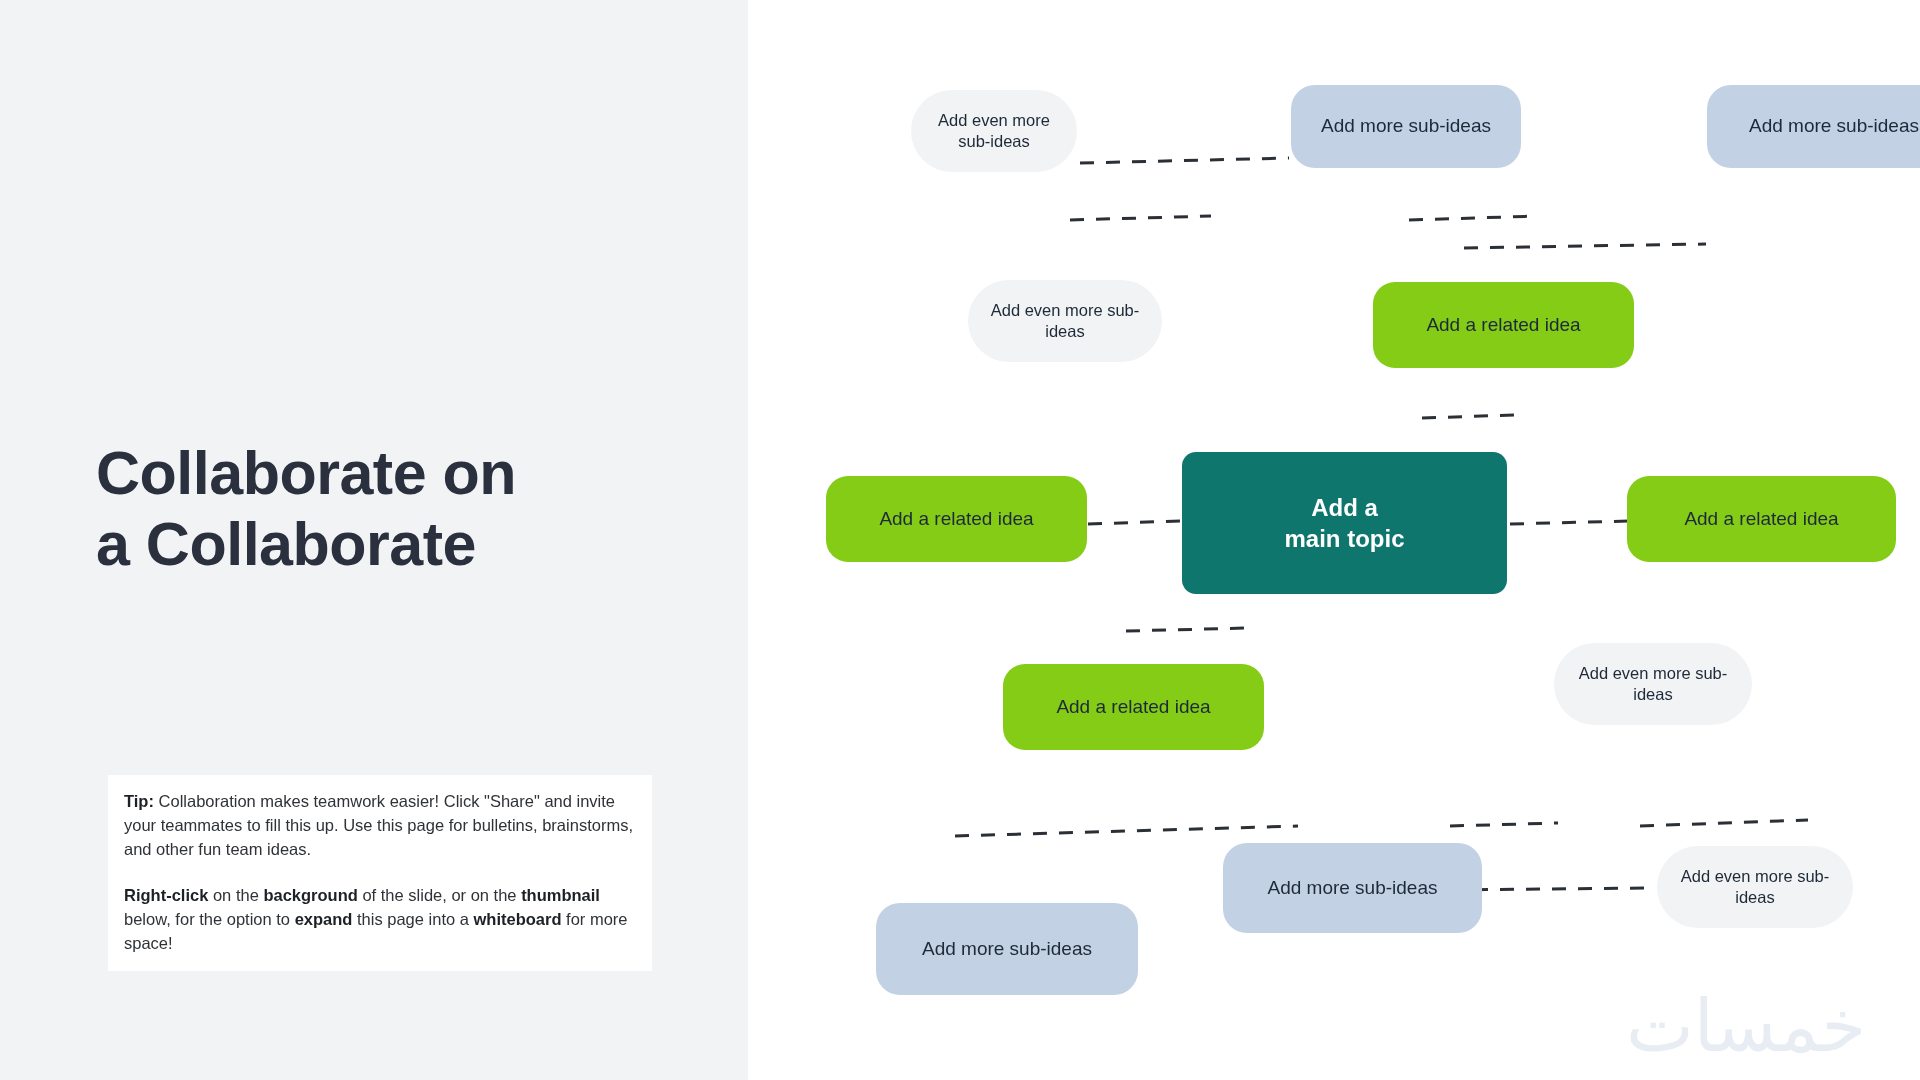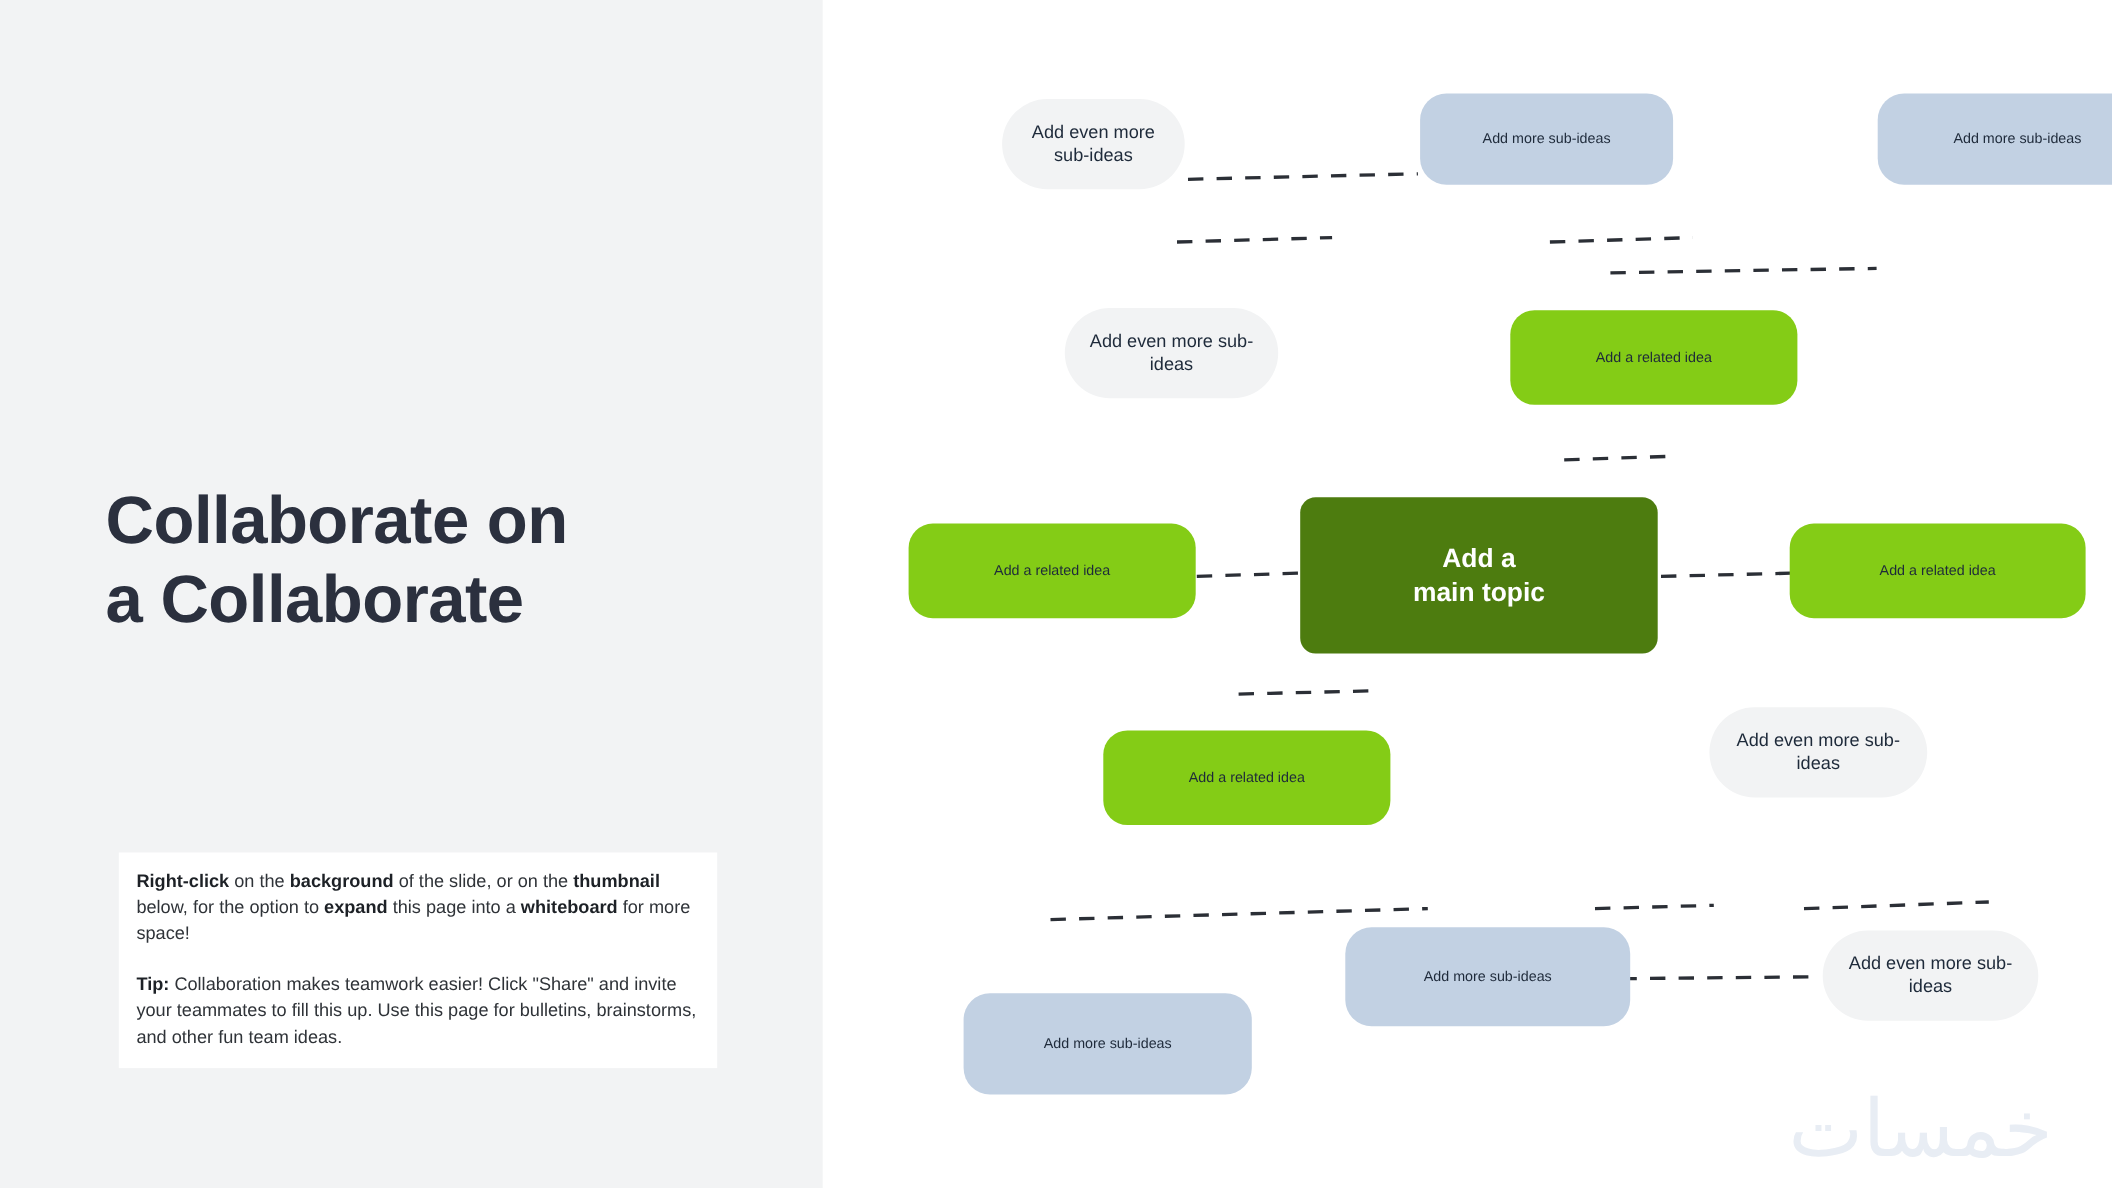--- a/index.html
+++ b/index.html
@@ -82,26 +82,26 @@
 
   .node {
     position: absolute;
     display: flex;
     align-items: center;
     justify-content: center;
     text-align: center;
     box-sizing: border-box;
     padding: 4px 14px;
     color: #1e2a3a;
-    font-size: 13px;
+    font-size: 19px;
     line-height: 1.30;
   }
 
   .node.main {
-    background: #4d7c0f;
+    background: #0f766e;
     color: #ffffff;
     font-weight: bold;
     font-size: 24px;
     line-height: 1.30;
     border-radius: 14px;
   }
   .node.related {
     background: #84cc16;
     border-radius: 22px;
   }
@@ -138,24 +138,24 @@
 
   <div id="left-panel">
 
     <div id="page-title">
       <span class="tline">Collaborate on</span>
       <span class="tline">a Collaborate</span>
     </div>
 
     <div id="tip-card">
       <p class="tip-para">
-        <b>Right-click</b><span> on the </span><b>background</b><span> of the slide, or on the </span><b>thumbnail</b><span> below, for the option to </span><b>expand</b><span> this page into a </span><b>whiteboard</b><span> for more space!</span>
+        <b>Tip:</b><span> Collaboration makes teamwork easier! Click "Share" and invite your teammates to fill this up. Use this page for bulletins, brainstorms, and other fun team ideas.</span>
       </p>
       <p class="tip-para">
-        <b>Tip:</b><span> Collaboration makes teamwork easier! Click "Share" and invite your teammates to fill this up. Use this page for bulletins, brainstorms, and other fun team ideas.</span>
+        <b>Right-click</b><span> on the </span><b>background</b><span> of the slide, or on the </span><b>thumbnail</b><span> below, for the option to </span><b>expand</b><span> this page into a </span><b>whiteboard</b><span> for more space!</span>
       </p>
     </div>
   </div>
 
   <div id="canvas">
     <svg id="connector-layer" viewBox="0 0 1172 1080">
         <line x1="332" y1="163" x2="541" y2="158" stroke="#2b2f36" stroke-width="3" stroke-dasharray="14 12" stroke-linecap="butt"></line>
         <line x1="322" y1="220" x2="463" y2="216" stroke="#2b2f36" stroke-width="3" stroke-dasharray="14 12" stroke-linecap="butt"></line>
         <line x1="661" y1="220" x2="791" y2="216" stroke="#2b2f36" stroke-width="3" stroke-dasharray="14 12" stroke-linecap="butt"></line>
         <line x1="716" y1="248" x2="958" y2="244" stroke="#2b2f36" stroke-width="3" stroke-dasharray="14 12" stroke-linecap="butt"></line>

